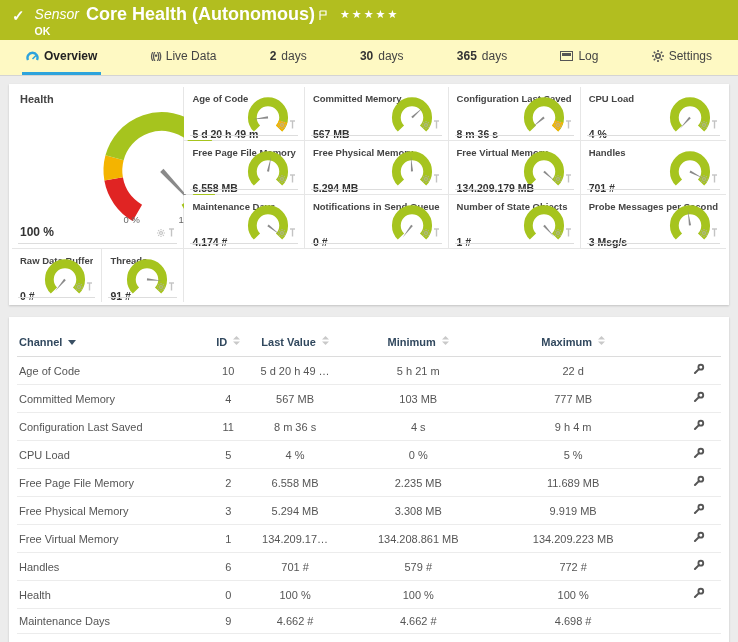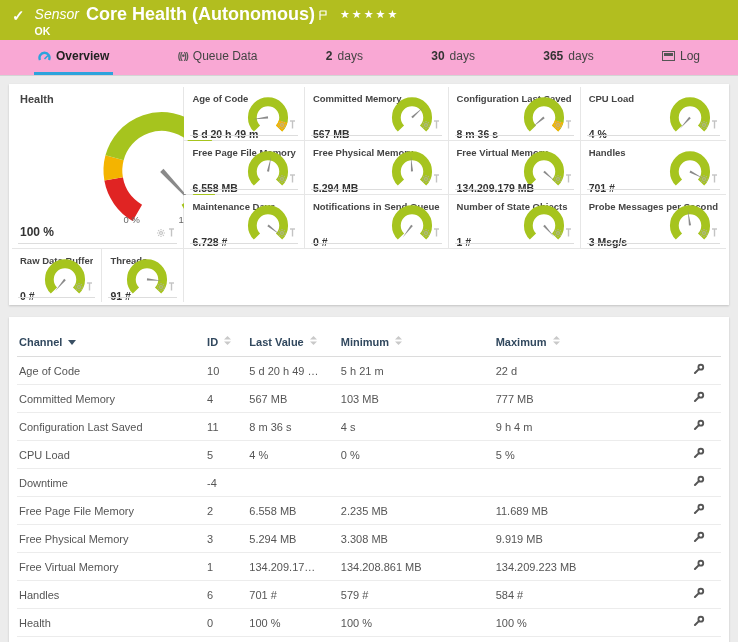--- a/index.html
+++ b/index.html
@@ -12,22 +12,22 @@
   
   .topbar{height:40px;background:var(--header_bg);color:#fff;display:flex;align-items:flex-start;padding:6px 10px 0 10px}
   .check{font-size:15px;font-weight:bold;margin:1px 10px 0 2px}
   .titlerow{display:flex;align-items:flex-end;line-height:17px}
   .kind{font-style:italic;font-size:14px;margin-right:7px}
   .sname{font-weight:bold;font-size:18px}
   .flag{margin:-2px 0 0 4px}
   .stars{font-size:11px;letter-spacing:2px;margin:0 0 0 12px}
   .statustxt{font-size:10.5px;font-weight:bold;margin-top:2px}
   
-  .tabbar{height:36px;background:#f9a8d4;border-bottom:1px solid #d4d4d4;
-          display:flex;align-items:stretch;justify-content:space-between;padding:0 34px}
+  .tabbar{height:36px;background:#fef9c3;border-bottom:1px solid #d4d4d4;
+          display:flex;align-items:stretch;justify-content:space-between;padding:0 22px}
   .tab{display:flex;align-items:center;gap:5px;font-size:12px;color:#444;
        border-bottom:3px solid transparent;padding:0 4px;cursor:pointer}
   .tab b{font-weight:bold;color:#333}
   .tab.active{border-bottom-color:var(--accent);color:#222;font-weight:bold}
   .tab .ticon{display:inline-flex;align-items:center}
   .live-glyph{font-size:9px;color:#555;letter-spacing:-1px;font-weight:bold}
   
   .content{padding:8px 9px 0 9px}
   .card{background:#fff;box-shadow:0 1px 2px rgba(0,0,0,.18)}
   .gauges{display:grid;grid-template-columns:repeat(6,1fr);grid-template-rows:repeat(4,53px);
@@ -54,21 +54,21 @@
   .tablecard{margin-top:12px;height:326px;overflow:hidden;padding:12px 8px 12px 8px}
   table{width:100%;border-collapse:collapse;table-layout:fixed}
   th{font-size:11px;color:#31485e;text-align:left;padding:7px 0 8px 0;border-bottom:1px solid #dcdcdc;white-space:nowrap}
   td{font-size:11px;color:#555;padding:6px 0;border-bottom:1px solid #ececec;white-space:nowrap;overflow:hidden}
   .col-ch{width:27%;padding-left:2px}
   .col-id{width:6%}
   .col-lv{width:13%}
   .col-min{width:22%}
   .col-max{width:22%}
   .col-set{width:10%}
-  th.r,td.r{text-align:left}
+  th.r,td.r{text-align:center}
   td.icon-cell{text-align:right;padding-right:16px}
   .sorticon{margin-left:3px;vertical-align:1px}
 </style>
 </head>
 <body>
 
 <div class="topbar">
   <span class="check">✓</span>
   <div>
     <div class="titlerow">
@@ -91,21 +91,21 @@
     <span class="ticon">
       <svg width="13" height="11" viewBox="0 0 13 11">
           <path d="M2 9 A5 5 0 1 1 11 9" fill="none" stroke="#2da3dc" stroke-width="2.4"></path>
           <line x1="6.5" y1="8" x2="10" y2="4.5" stroke="#2da3dc" stroke-width="1.6"></line>
         </svg>
     </span>
     <span>Overview</span>
   </div>
   <div class="tab">
     <span class="ticon live-glyph">((•))</span>
-    <span>Queue Data</span>
+    <span>Live Data</span>
   </div>
   <div class="tab">
     <b>2</b>
     <span>days</span>
   </div>
   <div class="tab">
     <b>30</b>
     <span>days</span>
   </div>
   <div class="tab">
@@ -113,20 +113,38 @@
     <span>days</span>
   </div>
   <div class="tab">
     <span class="ticon">
       <svg width="13" height="10" viewBox="0 0 13 10">
           <rect x="0.5" y="0.5" width="12" height="9" fill="none" stroke="#555"></rect>
           <rect x="2" y="2" width="9" height="3" fill="#555"></rect>
         </svg>
     </span>
     <span>Log</span>
+  </div>
+  <div class="tab">
+    <span class="ticon">
+      <svg width="12" height="12" viewBox="0 0 12 12">
+          <circle cx="6" cy="6" r="2.2" fill="none" stroke="#555" stroke-width="1.6"></circle>
+          <g stroke="#555" stroke-width="1.6">
+            <line x1="6" y1="0" x2="6" y2="2"></line>
+            <line x1="6" y1="10" x2="6" y2="12"></line>
+            <line x1="0" y1="6" x2="2" y2="6"></line>
+            <line x1="10" y1="6" x2="12" y2="6"></line>
+            <line x1="1.8" y1="1.8" x2="3.2" y2="3.2"></line>
+            <line x1="8.8" y1="8.8" x2="10.2" y2="10.2"></line>
+            <line x1="8.8" y1="3.2" x2="10.2" y2="1.8"></line>
+            <line x1="1.8" y1="10.2" x2="3.2" y2="8.8"></line>
+          </g>
+        </svg>
+    </span>
+    <span>Settings</span>
   </div>
 </div>
 
 <div class="content">
 
   <div class="card gauges">
 
     <div class="tile healthtile" style="--deg: 137;">
       <div class="ttitle">Health</div>
       <svg class="gsvg" width="190" height="128" viewBox="0 0 200 136">
@@ -393,21 +411,21 @@
         </div>
       </div>
 
       <div class="tile" style="--deg: 128;">
         <div class="ttitle">Maintenance Days</div>
         <svg class="gsvg" width="48" height="45" viewBox="0 0 48 46">
           <path class="arc-green" d="M12.69,37.31 A16,16 0 1 1 35.31,37.31" fill="none" stroke-width="9"></path>
           <path class="arc-amber" d="M39.45,30.14 A16,16 0 0 1 35.31,37.31" fill="none" stroke-width="9" style="display: none;"></path>
           <polygon class="needle sm-needle" points="22.9,26 25.1,26 24,10.5" fill="#8a8a8a"></polygon>
         </svg>
-        <div class="tvalue">6.728 #</div>
+        <div class="tvalue">4.174 #</div>
         <div class="cornericons">
           <span><svg width="8" height="8" viewBox="0 0 12 12">
               <circle cx="6" cy="6" r="2.2" fill="none" stroke="#b0b0b0" stroke-width="1.8"></circle>
               <g stroke="#b0b0b0" stroke-width="1.8">
                 <line x1="6" y1="0" x2="6" y2="2"></line>
                 <line x1="6" y1="10" x2="6" y2="12"></line>
                 <line x1="0" y1="6" x2="2" y2="6"></line>
                 <line x1="10" y1="6" x2="12" y2="6"></line>
                 <line x1="1.8" y1="1.8" x2="3.2" y2="3.2"></line>
                 <line x1="8.8" y1="8.8" x2="10.2" y2="10.2"></line>
@@ -668,35 +686,20 @@
             <td class="col-set icon-cell">
               <span>
                 <svg width="13" height="13" viewBox="0 0 14 14">
                   <circle cx="9.5" cy="4.5" r="2.6" fill="none" stroke="#555" stroke-width="2"></circle>
                   <line x1="7.4" y1="6.6" x2="3.2" y2="10.8" stroke="#555" stroke-width="2.2" stroke-linecap="round"></line>
                 </svg>
               </span>
             </td>
           </tr>
 
-          <tr>
-            <td class="col-ch">Downtime</td>
-            <td class="col-id r">-4</td>
-            <td class="col-lv r"></td>
-            <td class="col-min r"></td>
-            <td class="col-max r"></td>
-            <td class="col-set icon-cell">
-              <span>
-                <svg width="13" height="13" viewBox="0 0 14 14">
-                  <circle cx="9.5" cy="4.5" r="2.6" fill="none" stroke="#555" stroke-width="2"></circle>
-                  <line x1="7.4" y1="6.6" x2="3.2" y2="10.8" stroke="#555" stroke-width="2.2" stroke-linecap="round"></line>
-                </svg>
-              </span>
-            </td>
-          </tr>
 
           <tr>
             <td class="col-ch">Free Page File Memory</td>
             <td class="col-id r">2</td>
             <td class="col-lv r">6.558 MB</td>
             <td class="col-min r">2.235 MB</td>
             <td class="col-max r">11.689 MB</td>
             <td class="col-set icon-cell">
               <span>
                 <svg width="13" height="13" viewBox="0 0 14 14">
@@ -737,21 +740,21 @@
                 </svg>
               </span>
             </td>
           </tr>
 
           <tr>
             <td class="col-ch">Handles</td>
             <td class="col-id r">6</td>
             <td class="col-lv r">701 #</td>
             <td class="col-min r">579 #</td>
-            <td class="col-max r">584 #</td>
+            <td class="col-max r">772 #</td>
             <td class="col-set icon-cell">
               <span>
                 <svg width="13" height="13" viewBox="0 0 14 14">
                   <circle cx="9.5" cy="4.5" r="2.6" fill="none" stroke="#555" stroke-width="2"></circle>
                   <line x1="7.4" y1="6.6" x2="3.2" y2="10.8" stroke="#555" stroke-width="2.2" stroke-linecap="round"></line>
                 </svg>
               </span>
             </td>
           </tr>
 

